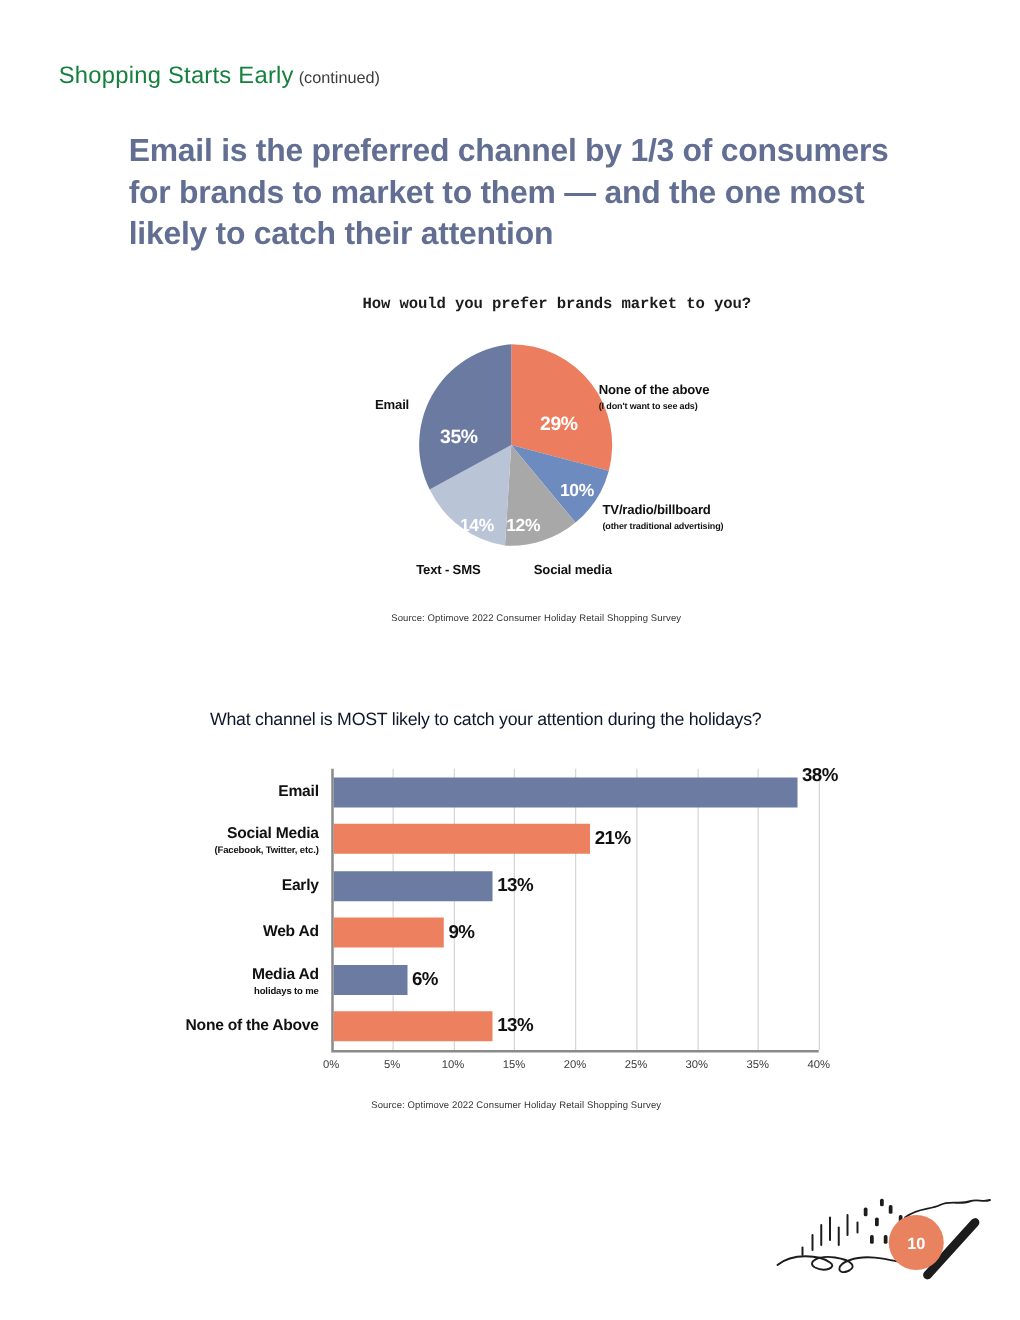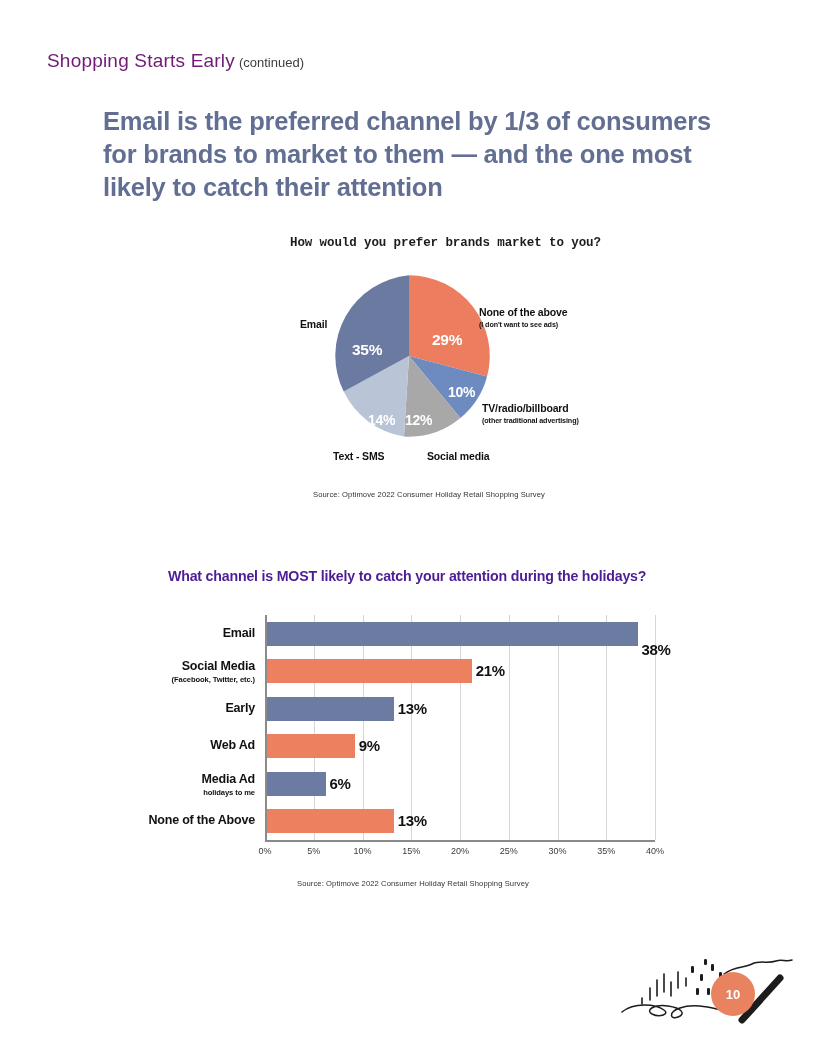--- a/index.html
+++ b/index.html
@@ -17,21 +17,21 @@
 
   
   .running-header {
     position: absolute;
     left: 47px;
     top: 50px;
     white-space: nowrap;
   }
   .running-header .rh-main {
     font-size: 19px;
-    color: #701a75;
+    color: #15803d;
     font-weight: 400;
     letter-spacing: 0.2px;
   }
   .running-header .rh-cont {
     font-size: 13px;
     color: #3d3d3d;
     font-weight: 400;
     margin-left: 4px;
     margin-top: 14px;
   }
@@ -113,22 +113,22 @@
     left: 0;
     top: 560px;
     width: 816px;
     height: 350px;
   }
   .bar-title {
     position: absolute;
     left: 168px;
     top: 8px;
     font-size: 14.2px;
-    font-weight: bold;
-    color: #4c1d95;
+    font-weight: normal;
+    color: #0f172a;
     letter-spacing: -0.2px;
   }
   .plot-area {
     position: absolute;
     left: 265px;
     top: 55px;
     width: 390px;
     height: 225px;
   }
   .gridline {
@@ -271,21 +271,21 @@
         <div class="bar" style="left: 2px; top: 6.75px; width: 370.5px; background: rgb(107, 123, 161);"></div>
         <div class="bar" style="left: 2px; top: 44.25px; width: 204.75px; background: rgb(237, 128, 95);"></div>
         <div class="bar" style="left: 2px; top: 81.75px; width: 126.75px; background: rgb(107, 123, 161);"></div>
         <div class="bar" style="left: 2px; top: 119.25px; width: 87.75px; background: rgb(237, 128, 95);"></div>
         <div class="bar" style="left: 2px; top: 156.75px; width: 58.5px; background: rgb(107, 123, 161);"></div>
         <div class="bar" style="left: 2px; top: 194.25px; width: 126.75px; background: rgb(237, 128, 95);"></div>
       </div>
   </div>
 
   <div id="bar-values">
-      <div class="bar-value" style="left: 641.5px; top: 81px; text-align: center;">38%</div>
+      <div class="bar-value" style="left: 641.5px; top: 52px; text-align: center;">38%</div>
       <div class="bar-value" style="left: 475.75px; top: 102.25px;">21%</div>
       <div class="bar-value" style="left: 397.75px; top: 139.75px;">13%</div>
       <div class="bar-value" style="left: 358.75px; top: 177.25px;">9%</div>
       <div class="bar-value" style="left: 329.5px; top: 214.75px;">6%</div>
       <div class="bar-value" style="left: 397.75px; top: 252.25px;">13%</div>
     </div>
   <div id="cat-labels">
       <div class="cat-label" style="left: 50px; width: 205px; top: 65.75px;"><span>Email</span></div>
       <div class="cat-label" style="left: 50px; width: 205px; top: 99.25px;"><span>Social Media</span><span class="sub">(Facebook, Twitter, etc.)</span></div>
       <div class="cat-label" style="left: 50px; width: 205px; top: 140.75px;"><span>Early</span></div>

